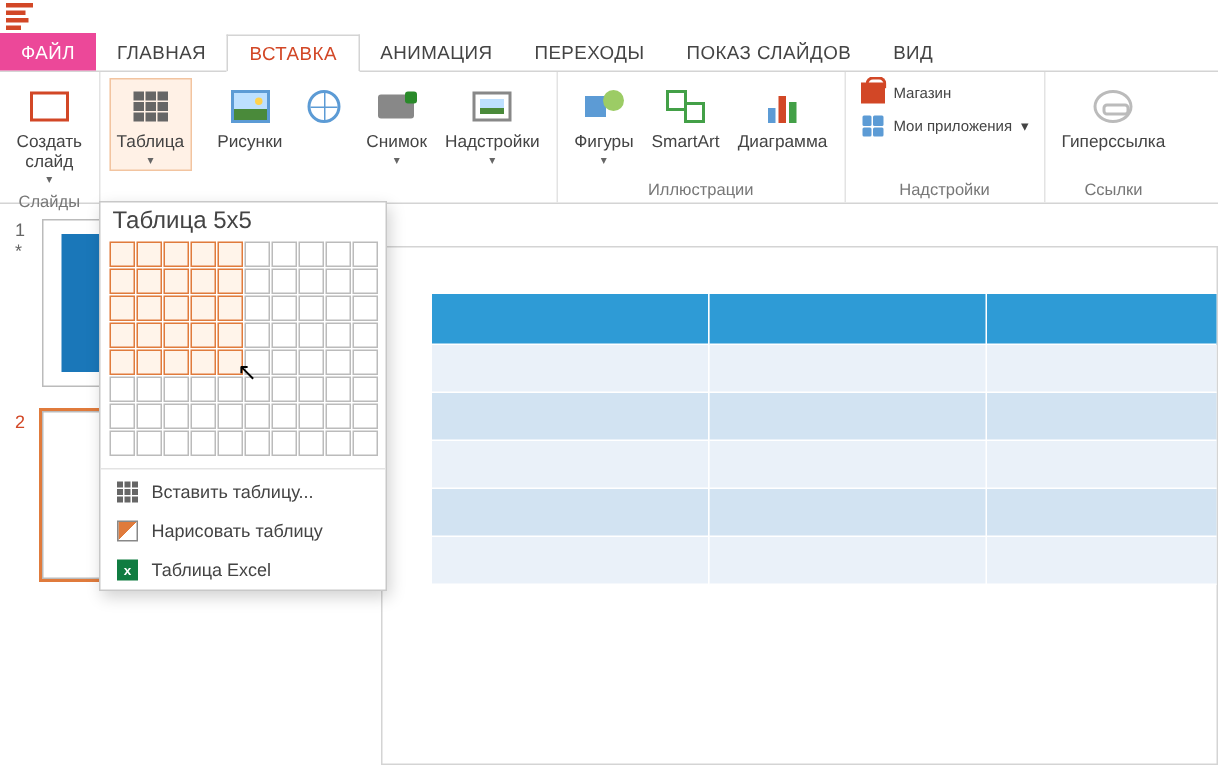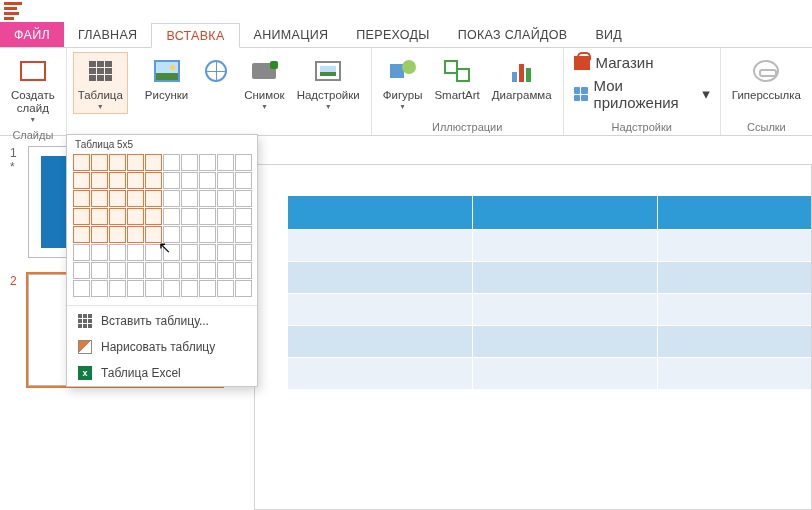--- a/index.html
+++ b/index.html
@@ -24,21 +24,21 @@
   .ribbon { height: 88px; display: flex; border-bottom: 1px solid #d4d4d4; background: #fff; }
   .group { display: flex; flex-direction: column; justify-content: space-between; border-right: 1px solid #e3e3e3; padding: 4px 6px 2px 6px; }
   .group-controls { display: flex; align-items: flex-start; gap: 2px; flex: 1; }
   .group-label { text-align: center; font-size: 11px; color: #777; padding-top: 2px; }
   .rbtn { display: flex; flex-direction: column; align-items: center; justify-content: flex-start; padding: 2px 4px; cursor: pointer; border: 1px solid transparent; }
   .rbtn.active { background: #fff1e6; border: 1px solid #f2c4a0; }
   .rbtn .ico { width: 32px; height: 32px; display: flex; align-items: center; justify-content: center; }
   .rbtn .lbl { font-size: 11.5px; line-height: 13px; text-align: center; margin-top: 2px; color: #444; }
   .rbtn .caret { font-size: 8px; color: #666; }
   .stack { display: flex; flex-direction: column; gap: 2px; }
-  .sbtn { display: flex; align-items: center; gap: 6px; padding: 2px 4px; cursor: pointer; font-size: 15px; color: #444; }
+  .sbtn { display: flex; align-items: center; gap: 6px; padding: 2px 4px; cursor: pointer; font-size: 10px; color: #444; }
   .sbtn .sico { width: 16px; height: 16px; display:flex; align-items:center; justify-content:center; }
 
   
   .shape-slide { width: 26px; height: 20px; border: 2px solid #d24726; background: #fff; position: relative; }
   .shape-table { display: grid; grid-template-columns: repeat(3,7px); grid-template-rows: repeat(3,6px); gap: 1px; }
   .shape-table div { background: #666; }
   .shape-pic { width: 26px; height: 22px; border: 2px solid #5c9bd5; background: linear-gradient(#bde0ff 60%, #4a8a3a 60%); position: relative; }
   .shape-pic::after { content:""; position:absolute; top:3px; right:3px; width:5px; height:5px; background:#ffd24d; border-radius:50%; }
   .shape-globe { width:22px; height:22px; border:2px solid #5c9bd5; border-radius:50%; position:relative; }
   .shape-globe::before { content:""; position:absolute; left:0; right:0; top:50%; border-top:1px solid #5c9bd5; }
@@ -61,21 +61,21 @@
   .shape-chart span:nth-child(3){height:14px; background:#43a047;}
   .shape-store { width:16px; height:14px; background:#d24726; position:relative; }
   .shape-store::before{content:"";position:absolute;top:-4px;left:3px;width:10px;height:6px;border:2px solid #d24726;border-bottom:none;border-radius:5px 5px 0 0;}
   .shape-apps { width:14px; height:14px; display:grid; grid-template-columns:1fr 1fr; grid-template-rows:1fr 1fr; gap:1px; }
   .shape-apps div{background:#5c9bd5;border-radius:1px;}
   .shape-link { width:26px; height:22px; border:2px solid #bbb; border-radius:50%; position:relative; }
   .shape-link::after { content:""; position:absolute; left:4px; top:7px; width:14px; height:4px; border:2px solid #bbb; border-radius:3px; }
 
   
   .dropdown { position: absolute; left: 66px; top: 134px; width: 192px; background: #fff; border: 1px solid #c8c8c8; box-shadow: 2px 4px 10px rgba(0,0,0,0.18); z-index: 50; }
-  .dd-title { font-size: 10px; padding: 4px 8px 2px 8px; color: #444; }
+  .dd-title { font-size: 16px; padding: 4px 8px 2px 8px; color: #444; }
   .dd-grid { display: grid; grid-template-columns: repeat(10, 17px); grid-auto-rows: 17px; gap: 1px; padding: 2px 6px 6px 6px; }
   .cell { border: 1px solid #bbb; background: #fff; }
   .cell.sel { border: 1px solid #e07b3c; background: #fff4ea; }
   .dd-sep { height: 1px; background: #e3e3e3; margin: 2px 0; }
   .dd-item { display: flex; align-items: center; gap: 8px; padding: 5px 10px; font-size: 12px; cursor: pointer; }
   .dd-ico { width:16px; height:16px; display:flex; align-items:center; justify-content:center; }
   .mini-table { display:grid; grid-template-columns:repeat(3,4px); grid-template-rows:repeat(3,4px); gap:1px; }
   .mini-table div{background:#666;}
   .mini-pen { width:14px; height:14px; background:linear-gradient(135deg,#e07b3c 50%, transparent 50%); border:1px solid #888; }
   .mini-xl { width:14px; height:14px; background:#107c41; color:#fff; font-size:9px; font-weight:bold; display:flex; align-items:center; justify-content:center; }

